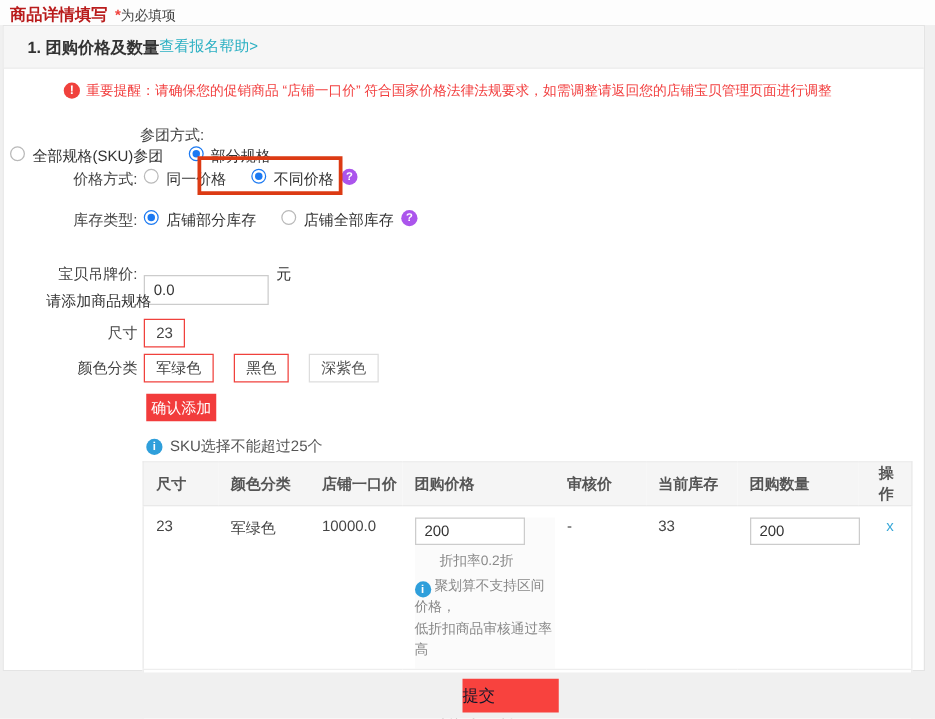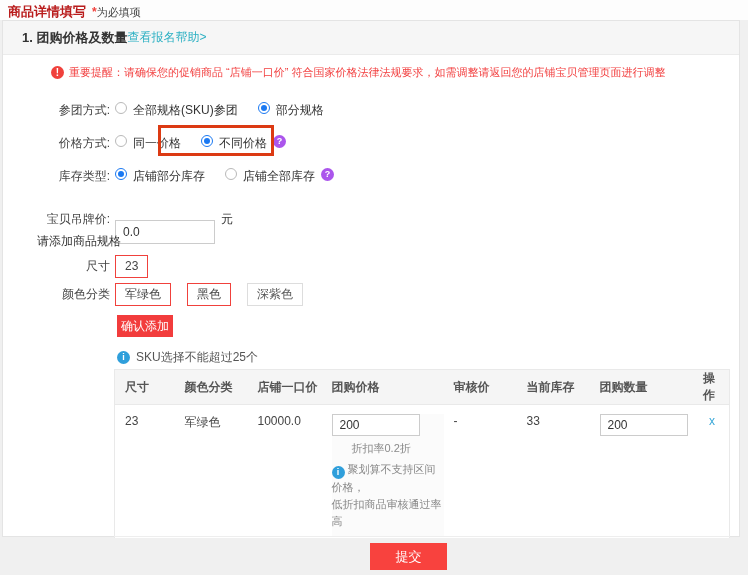--- a/index.html
+++ b/index.html
@@ -54,21 +54,21 @@
   tr.sku-row-1 td { height:76px; border-bottom:1px solid #eee; }
   tr.sku-row-2 td { height:69px; }
   .cell-input { width:88px; height:22px; border:1px solid #ccc; background:#fff; font-size:12px; color:#333; padding:0 0 0 7px; font-family:inherit; }
   .price-block { background:#fbfbfb; width:112px; padding:0 0 6px 0; }
   .discount-note { margin-top:5px; font-size:11px; color:#8a8a8a;margin-left:20px; }
   .tip { margin-top:5px; font-size:11px; color:#888; line-height:1.55; }
   .tip .i-icon { display:inline-block; vertical-align:-2px; margin-right:3px; }
   .del-x { color:#3aa8d8; cursor:pointer; font-size:12px; }
 
   .footer-strip { position:absolute; left:0; top:538px; width:748px; height:37px; background:#f0f0f0; }
-  .submit-btn { position:absolute; left:370px; top:543px; width:77px; height:27px; background:#f8423e; color:#ffffff; font-size:13px; text-align:center; line-height:27px; cursor:pointer; }
+  .submit-btn { position:absolute; left:370px; top:543px; width:77px; height:27px; background:#f8423e; color:#0f172a; font-size:13px; line-height:27px; cursor:pointer; }
 </style>
 </head>
 <body>
 
 <div id="screen">
 
   <div class="page-header">
     <span class="page-title">商品详情填写</span><span class="req-star">*</span><span class="req-note">为必填项</span>
   </div>
 
@@ -77,21 +77,21 @@
     <div class="section-band">
       <span class="section-title">1. 团购价格及数量</span>
       <a class="help-link">查看报名帮助&gt;</a>
     </div>
 
     <div class="warning">
       <span class="warn-icon">!</span>
       <span>重要提醒：请确保您的促销商品 “店铺一口价” 符合国家价格法律法规要求，如需调整请返回您的店铺宝贝管理页面进行调整</span>
     </div>
 
-    <div class="form-row" style="top:79px;">
+    <div class="form-row" style="top:79px;flex-direction:column;">
       <div class="form-label">参团方式:</div>
       <div class="controls">
         <span class="radio"></span>
         <span class="opt-label">全部规格(SKU)参团</span>
         <span class="gap"></span>
         <span class="radio sel"></span>
         <span class="opt-label">部分规格</span>
       </div>
     </div>
 

